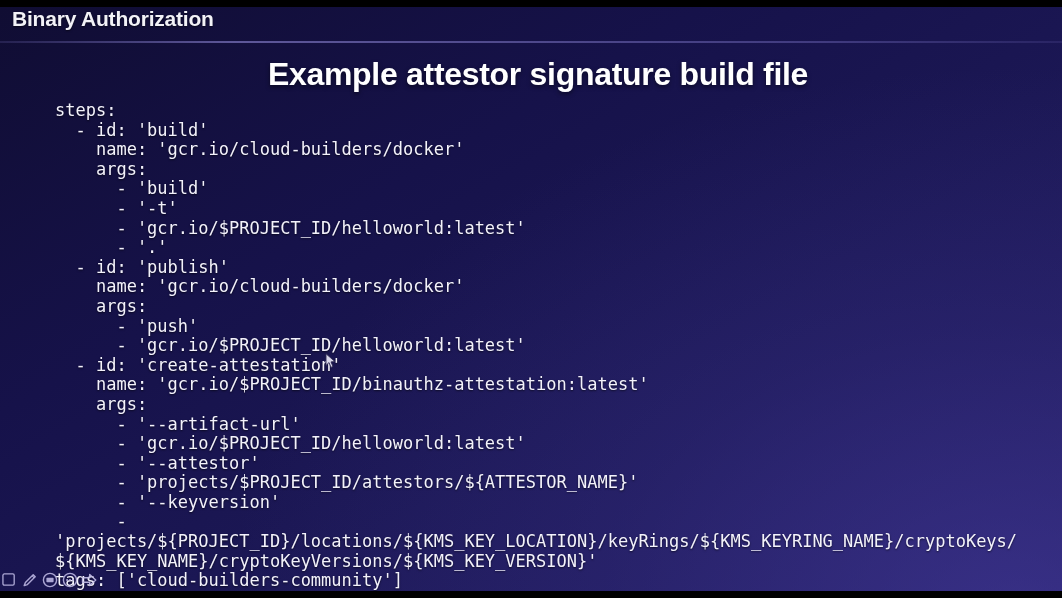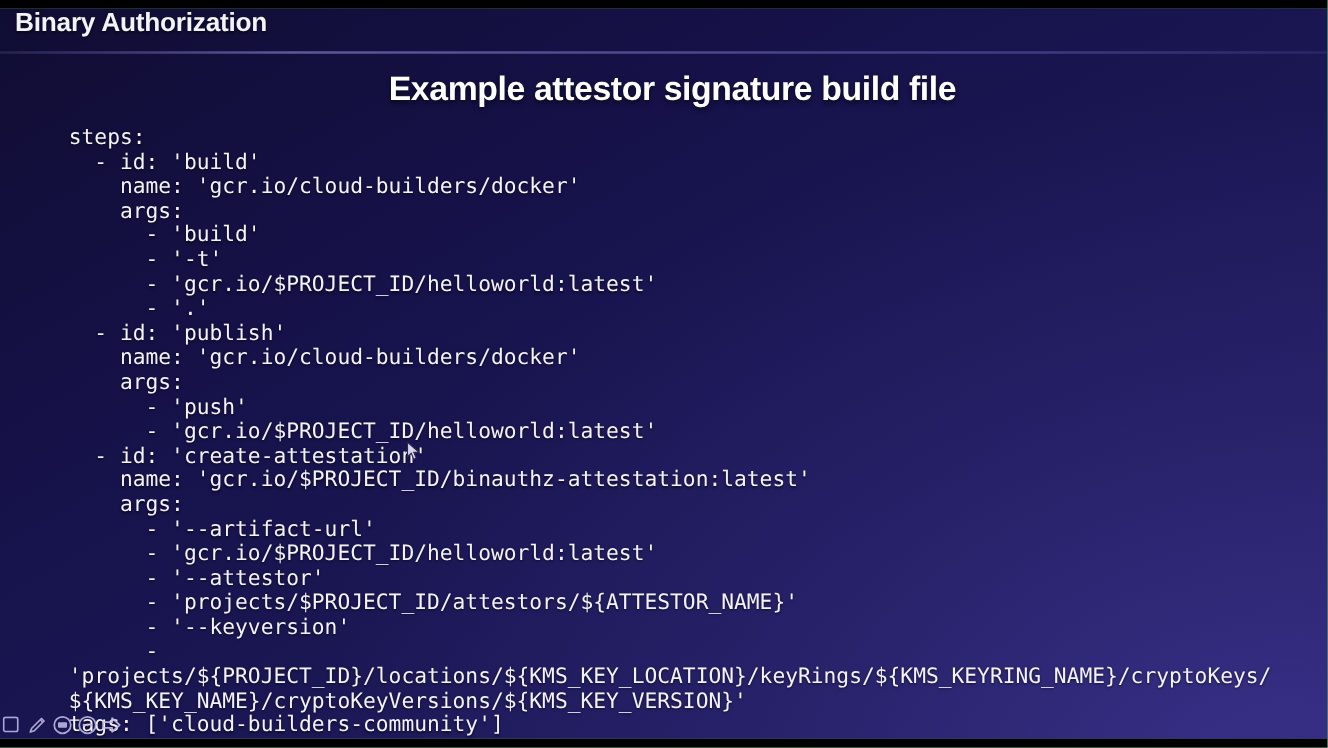--- a/index.html
+++ b/index.html
@@ -78,21 +78,21 @@
 
   
   .slide-heading {
     position: absolute;
     left: 0;
     top: 49px;
     width: 1062px;
     text-align: center;
     padding-left: 14px;
     box-sizing: border-box;
-    font-size: 27px;
+    font-size: 32px;
     font-weight: 700;
     color: #ffffff;
     letter-spacing: -0.3px;
     text-shadow: 0 2px 4px rgba(0,0,0,0.5);
   }
 
   
   .code-block {
     position: absolute;
     left: 55px;

